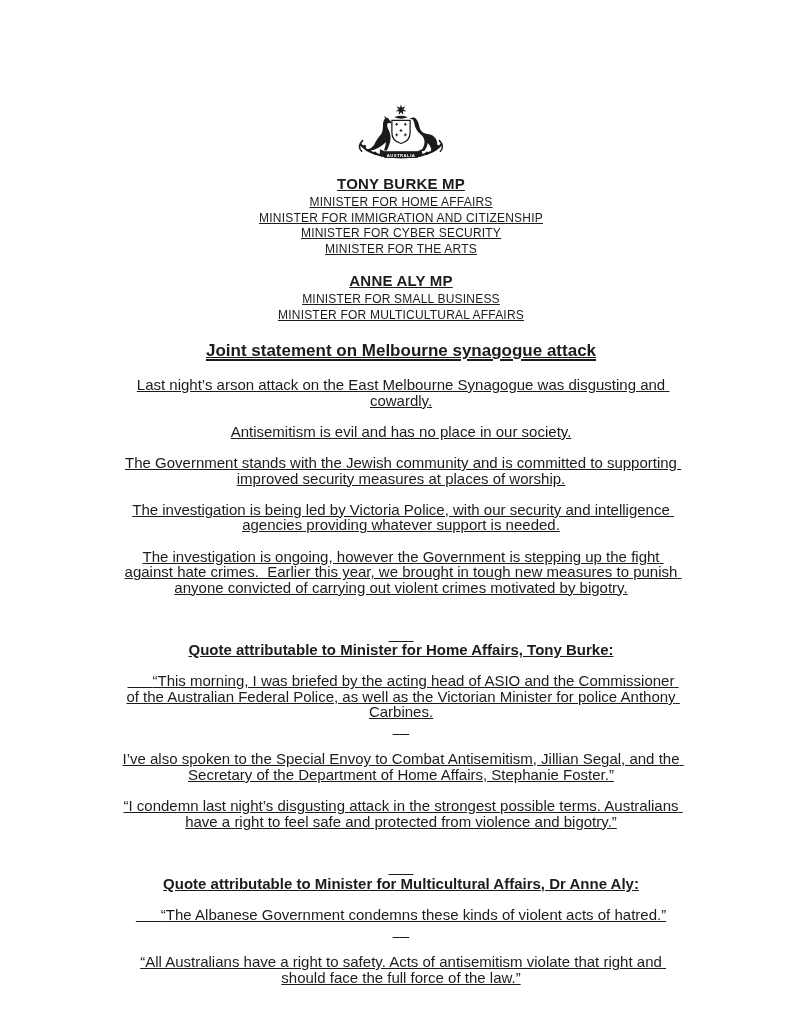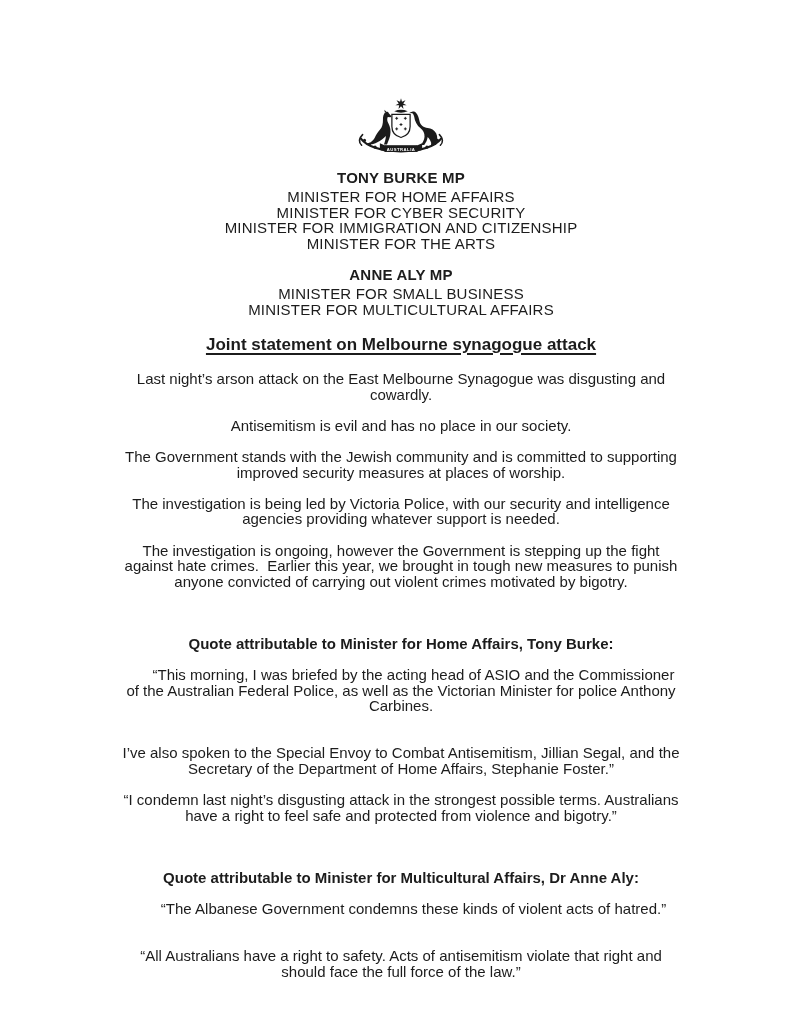--- a/index.html
+++ b/index.html
@@ -9,43 +9,44 @@
   }
   body {
     width: 802px;
     height: 1024px;
     overflow: hidden;
     font-family: "Liberation Sans", sans-serif;
     color: #1c1c1c;
   }
   .page {
     width: 560px;
-    margin: 3px auto;
+    margin: 9px auto;
     padding-top: 93px;
+    text-decoration: underline;
   }
   .arms {
     display: block;
     margin: 0 auto;
   }
   .letterhead {
     text-align: center;
   }
   .minister-name {
     font-weight: bold;
     font-size: 15px;
     line-height: 17px;
     margin-top: 13px;
     margin-bottom: 3px;
     letter-spacing: 0.2px;
   }
   .minister-name.second {
     margin-top: 15px;
   }
   .minister-title {
-    font-size: 15px;
+    font-size: 12px;
     line-height: 15.5px;
     letter-spacing: 0.2px;
   }
   h1.statement-title {
     font-size: 17px;
     font-weight: bold;
     text-align: center;
     text-decoration: underline;
     text-decoration-thickness: 2px;
     text-underline-offset: 3px;
@@ -106,22 +107,22 @@
 
         <path d="M28,49 L34,51.5 L34,58 L28,55.5 Z"></path>
         <path d="M72,49 L66,51.5 L66,58 L72,55.5 Z"></path>
         <rect x="33" y="51" width="34" height="7"></rect>
         <text x="50" y="56.7" fill="#ffffff" font-size="4.4" font-weight="bold" text-anchor="middle" letter-spacing="0.5" font-family="Liberation Sans, sans-serif">AUSTRALIA</text>
       </g>
     </svg>
 
     <div class="minister-name">TONY BURKE MP</div>
     <div class="minister-title">MINISTER FOR HOME AFFAIRS</div>
+    <div class="minister-title">MINISTER FOR IMMIGRATION AND CITIZENSHIP</div>
     <div class="minister-title">MINISTER FOR CYBER SECURITY</div>
-    <div class="minister-title">MINISTER FOR IMMIGRATION AND CITIZENSHIP</div>
     <div class="minister-title">MINISTER FOR THE ARTS</div>
 
     <div class="minister-name second">ANNE ALY MP</div>
     <div class="minister-title">MINISTER FOR SMALL BUSINESS</div>
     <div class="minister-title">MINISTER FOR MULTICULTURAL AFFAIRS</div>
   </div>
 
   <h1 class="statement-title">Joint statement on Melbourne synagogue attack</h1>
 
   <div class="bodytext">

